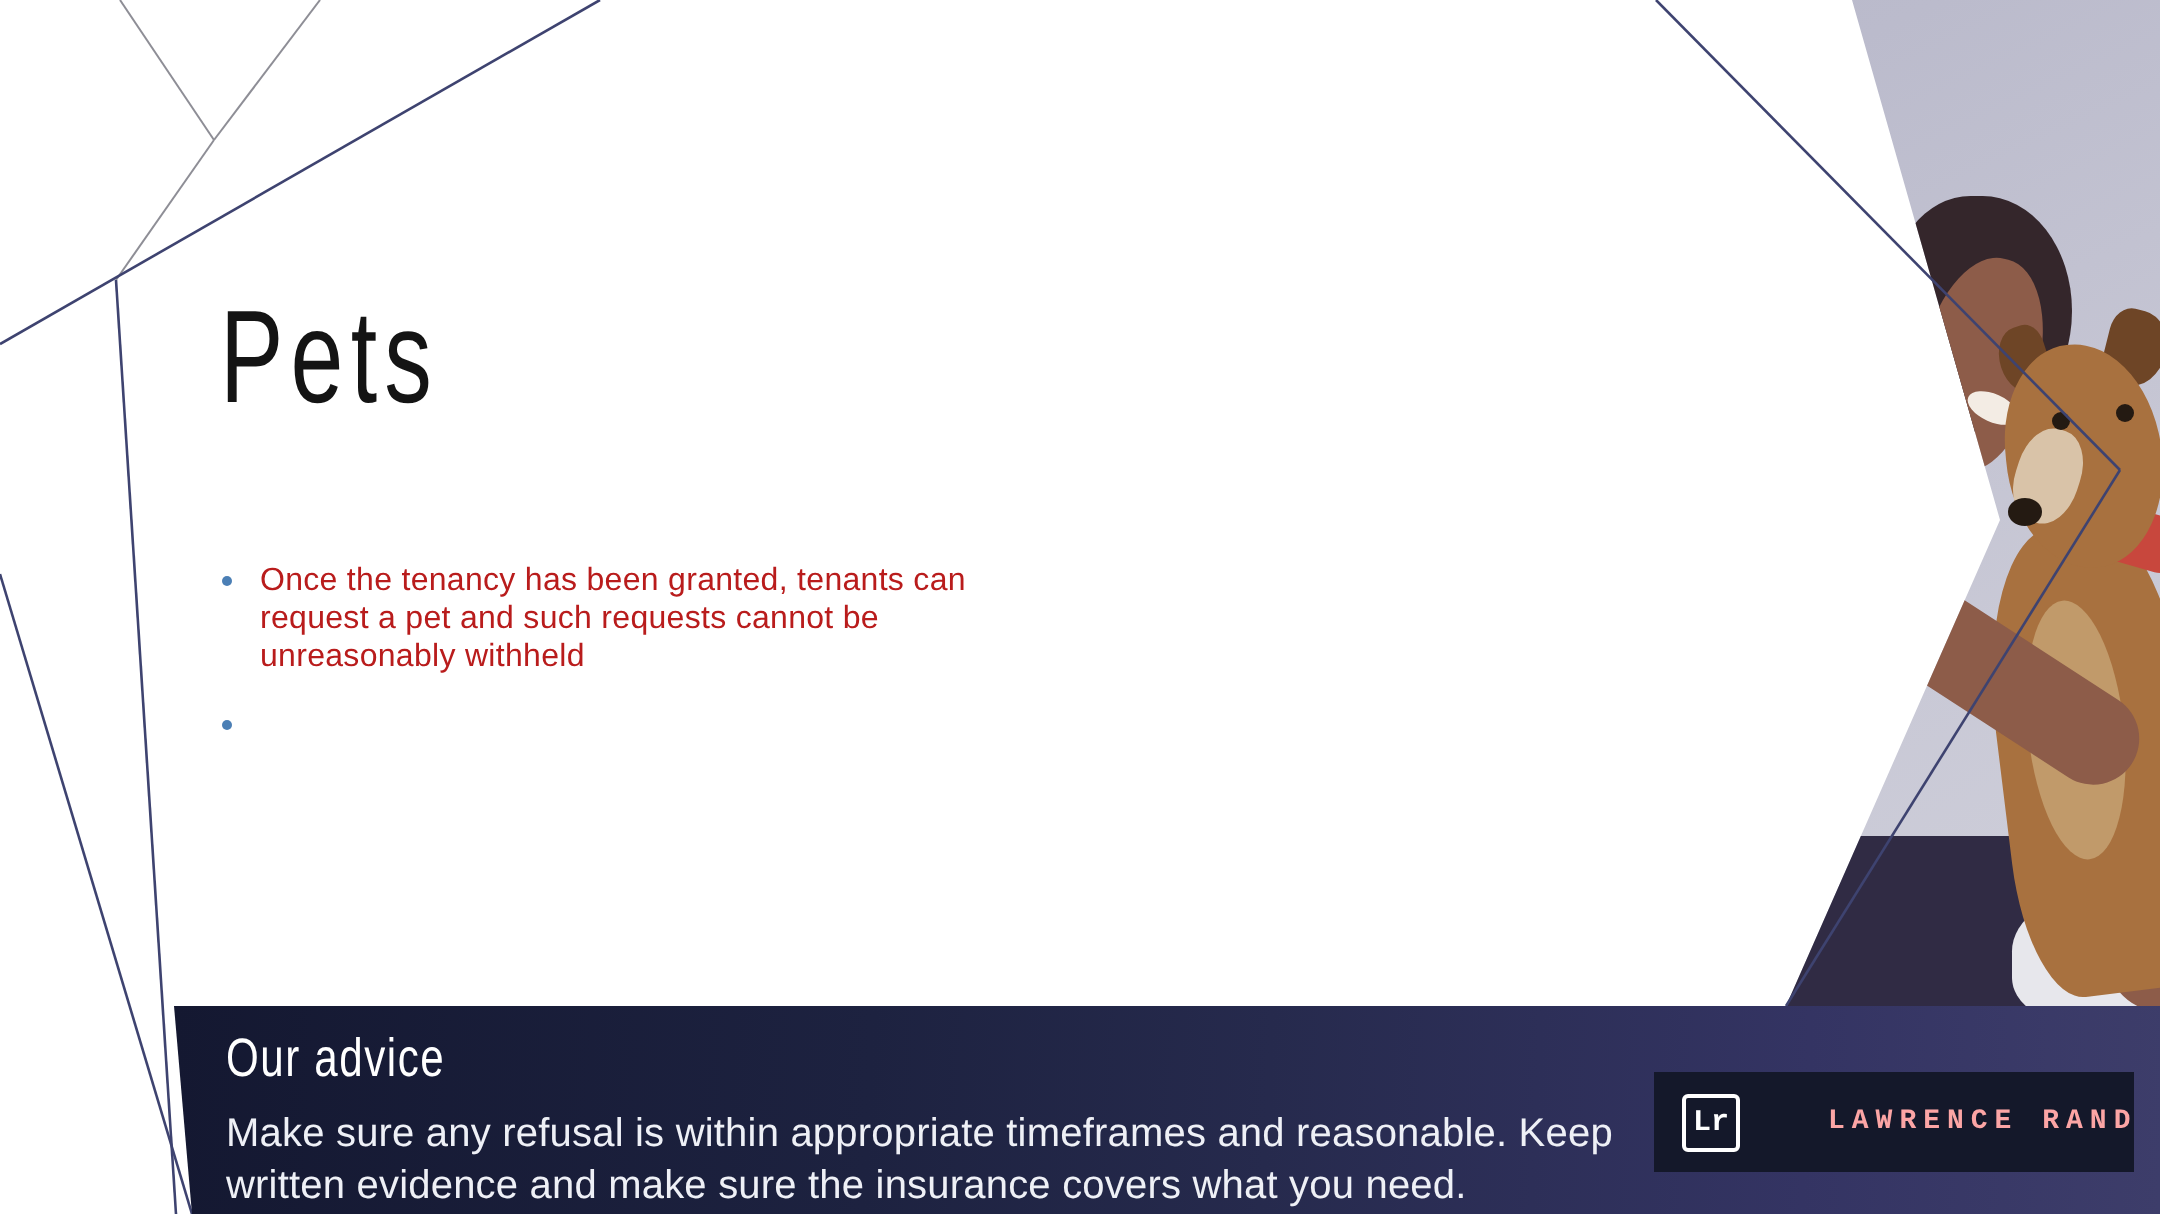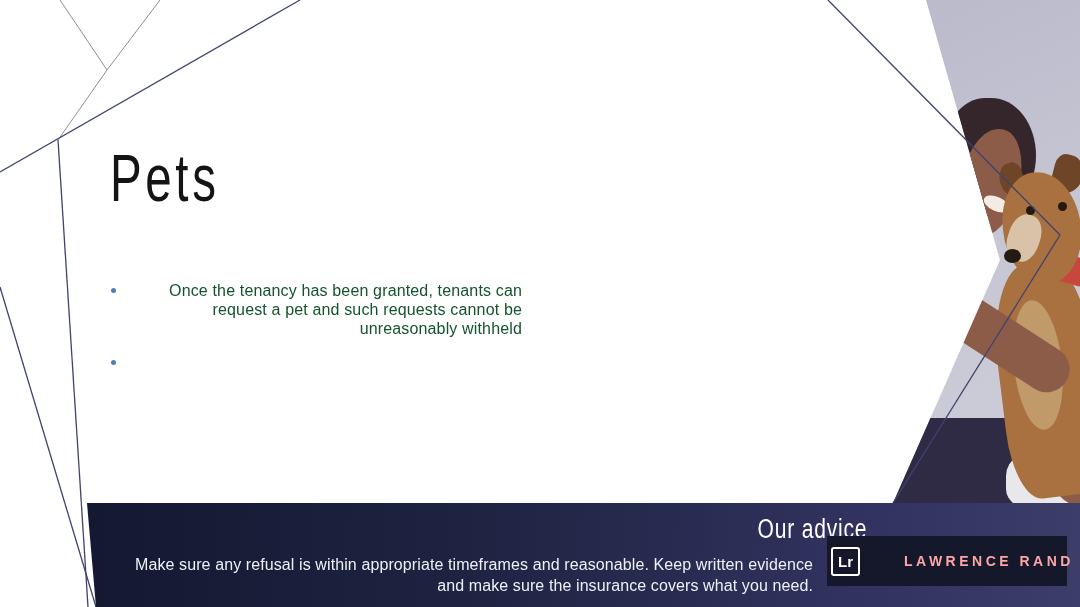--- a/index.html
+++ b/index.html
@@ -1,18 +1,18 @@
 <!DOCTYPE html>
 <html><head>
 <meta charset="utf-8">
 <style>
   html,body{margin:0;padding:0;background:#222;}
   .slide{
     position:relative;width:1080px;height:607px;background:#ffffff;
-    overflow:hidden;font-family:"Liberation Sans",sans-serif;text-align:right;
+    overflow:hidden;font-family:"Liberation Sans",sans-serif;
   }
   
   .photo{
     position:absolute;left:0;top:0;width:1080px;height:503px;
     clip-path:polygon(926px 0,1080px 0,1080px 503px,893px 503px,1000px 260px);
     background:linear-gradient(155deg,#aeafc3 0%,#bbbbcc 45%,#c9c9d6 78%,#cfcfda 100%);
     z-index:1;
   }
   .photo div{position:absolute;}
   .ph-hair{left:944px;top:98px;width:92px;height:118px;background:#34262b;border-radius:48% 52% 55% 45%;}
@@ -39,41 +39,41 @@
     position:absolute;left:110px;top:140px;margin:0;z-index:3;
     font-size:66px;font-weight:400;color:#141414;letter-spacing:5px;
     transform:scaleX(.72);transform-origin:left top;white-space:nowrap;
   }
   
   .col{position:absolute;top:281px;margin:0;padding:0;list-style:none;z-index:3;}
   .col-left{left:108px;width:414px;}
   .col-right{left:546px;width:422px;}
   .col li{
     position:relative;padding-left:22px;margin:0 0 14px 0;
-    font-size:16px;line-height:1.2;color:#14532d;letter-spacing:.15px;
+    font-size:16px;line-height:1.2;color:#b91c1c;letter-spacing:.15px;
   }
   .dot{position:absolute;left:3px;top:7px;width:5px;height:5px;border-radius:50%;background:#4b7fb5;}
   
   .advice-bar{
     position:absolute;left:87px;top:503px;right:0;bottom:0;z-index:4;
     background:linear-gradient(93deg,#141831 0%,#1d2240 35%,#262a4d 55%,#343463 82%,#3d3d6a 100%);
     clip-path:polygon(0 0,100% 0,100% 100%,9px 100%);
     padding:11px 0 0 26px;box-sizing:border-box;color:#fff;
   }
   .advice-heading{
     font-size:27px;font-weight:400;letter-spacing:1px;color:#ffffff;
     transform:scaleX(.78);transform-origin:left top;white-space:nowrap;
   }
   .advice-body{
-    margin-top:9px;font-size:16px;line-height:1.32;color:#eef0f6;max-width:700px;letter-spacing:.1px;
+    margin-top:9px;font-size:20px;line-height:1.32;color:#eef0f6;max-width:700px;letter-spacing:.1px;
   }
   
   .logo{
     position:absolute;left:827px;top:536px;width:240px;height:50px;z-index:5;
-    background:#14182a;display:flex;align-items:center;gap:12px;padding-left:4px;box-sizing:border-box;
+    background:#14182a;display:flex;align-items:center;gap:12px;padding-left:14px;box-sizing:border-box;font-family:Liberation Mono, monospace;
   }
   .monogram{
     width:25px;height:25px;border:2px solid #ffffff;border-radius:3px;
     display:flex;align-items:center;justify-content:center;
     font-size:15px;font-weight:700;color:#ffffff;flex:0 0 auto;
   }
   .logo-text{font-size:14px;font-weight:700;letter-spacing:3.5px;color:#fca5a5;white-space:nowrap;margin-left:32px;}
 </style>
 </head>
 <body>

